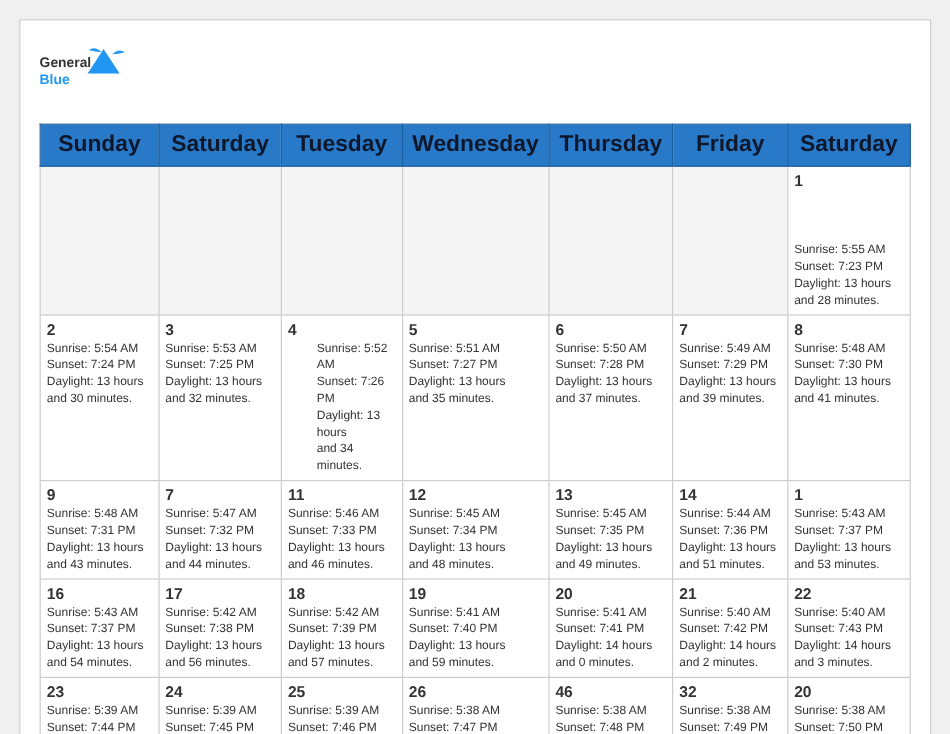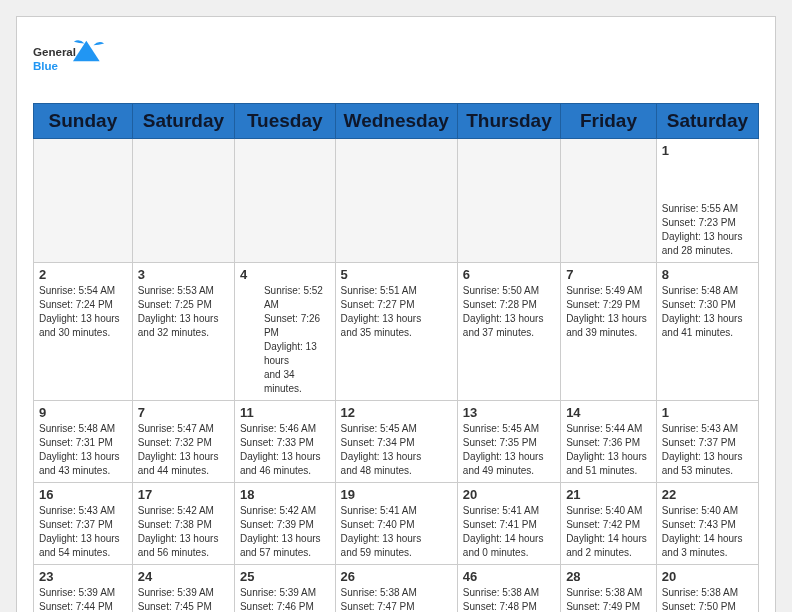--- a/index.html
+++ b/index.html
@@ -312,21 +312,21 @@
 and 8 minutes.</div>
           </td>
           <td>
             <div class="day-num">46</div>
             <div class="day-info" style="white-space: pre-line;">Sunrise: 5:38 AM
 Sunset: 7:48 PM
 Daylight: 14 hours
 and 9 minutes.</div>
           </td>
           <td>
-            <div class="day-num">28</div>
+            <div class="day-num">32</div>
             <div class="day-info" style="white-space: pre-line;">Sunrise: 5:38 AM
 Sunset: 7:49 PM
 Daylight: 14 hours
 and 11 minutes.</div>
           </td>
           <td>
             <div class="day-num">20</div>
             <div class="day-info" style="white-space: pre-line;">Sunrise: 5:38 AM
 Sunset: 7:50 PM
 Daylight: 14 hours

